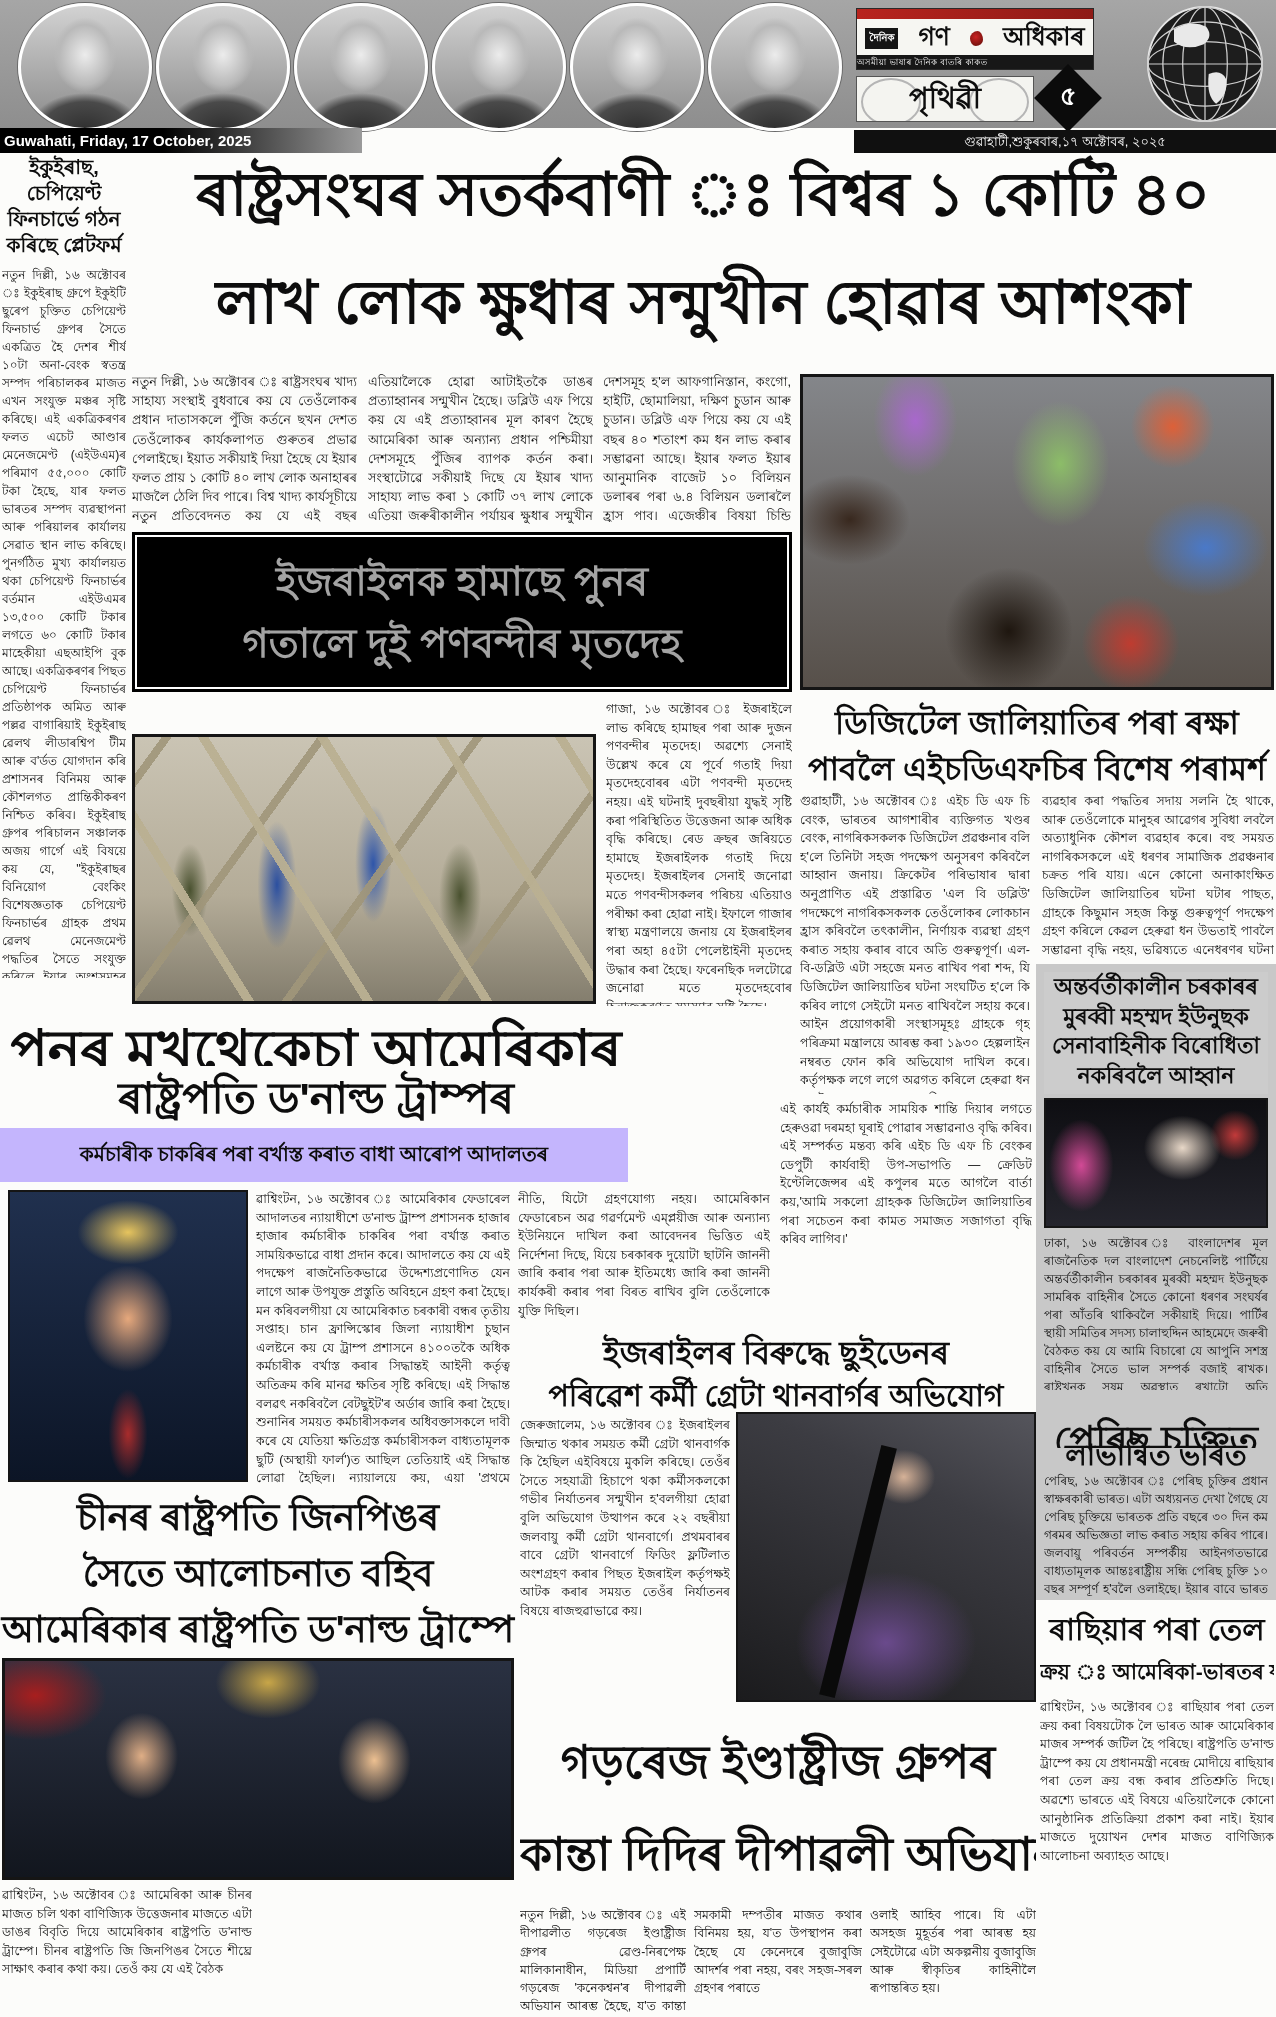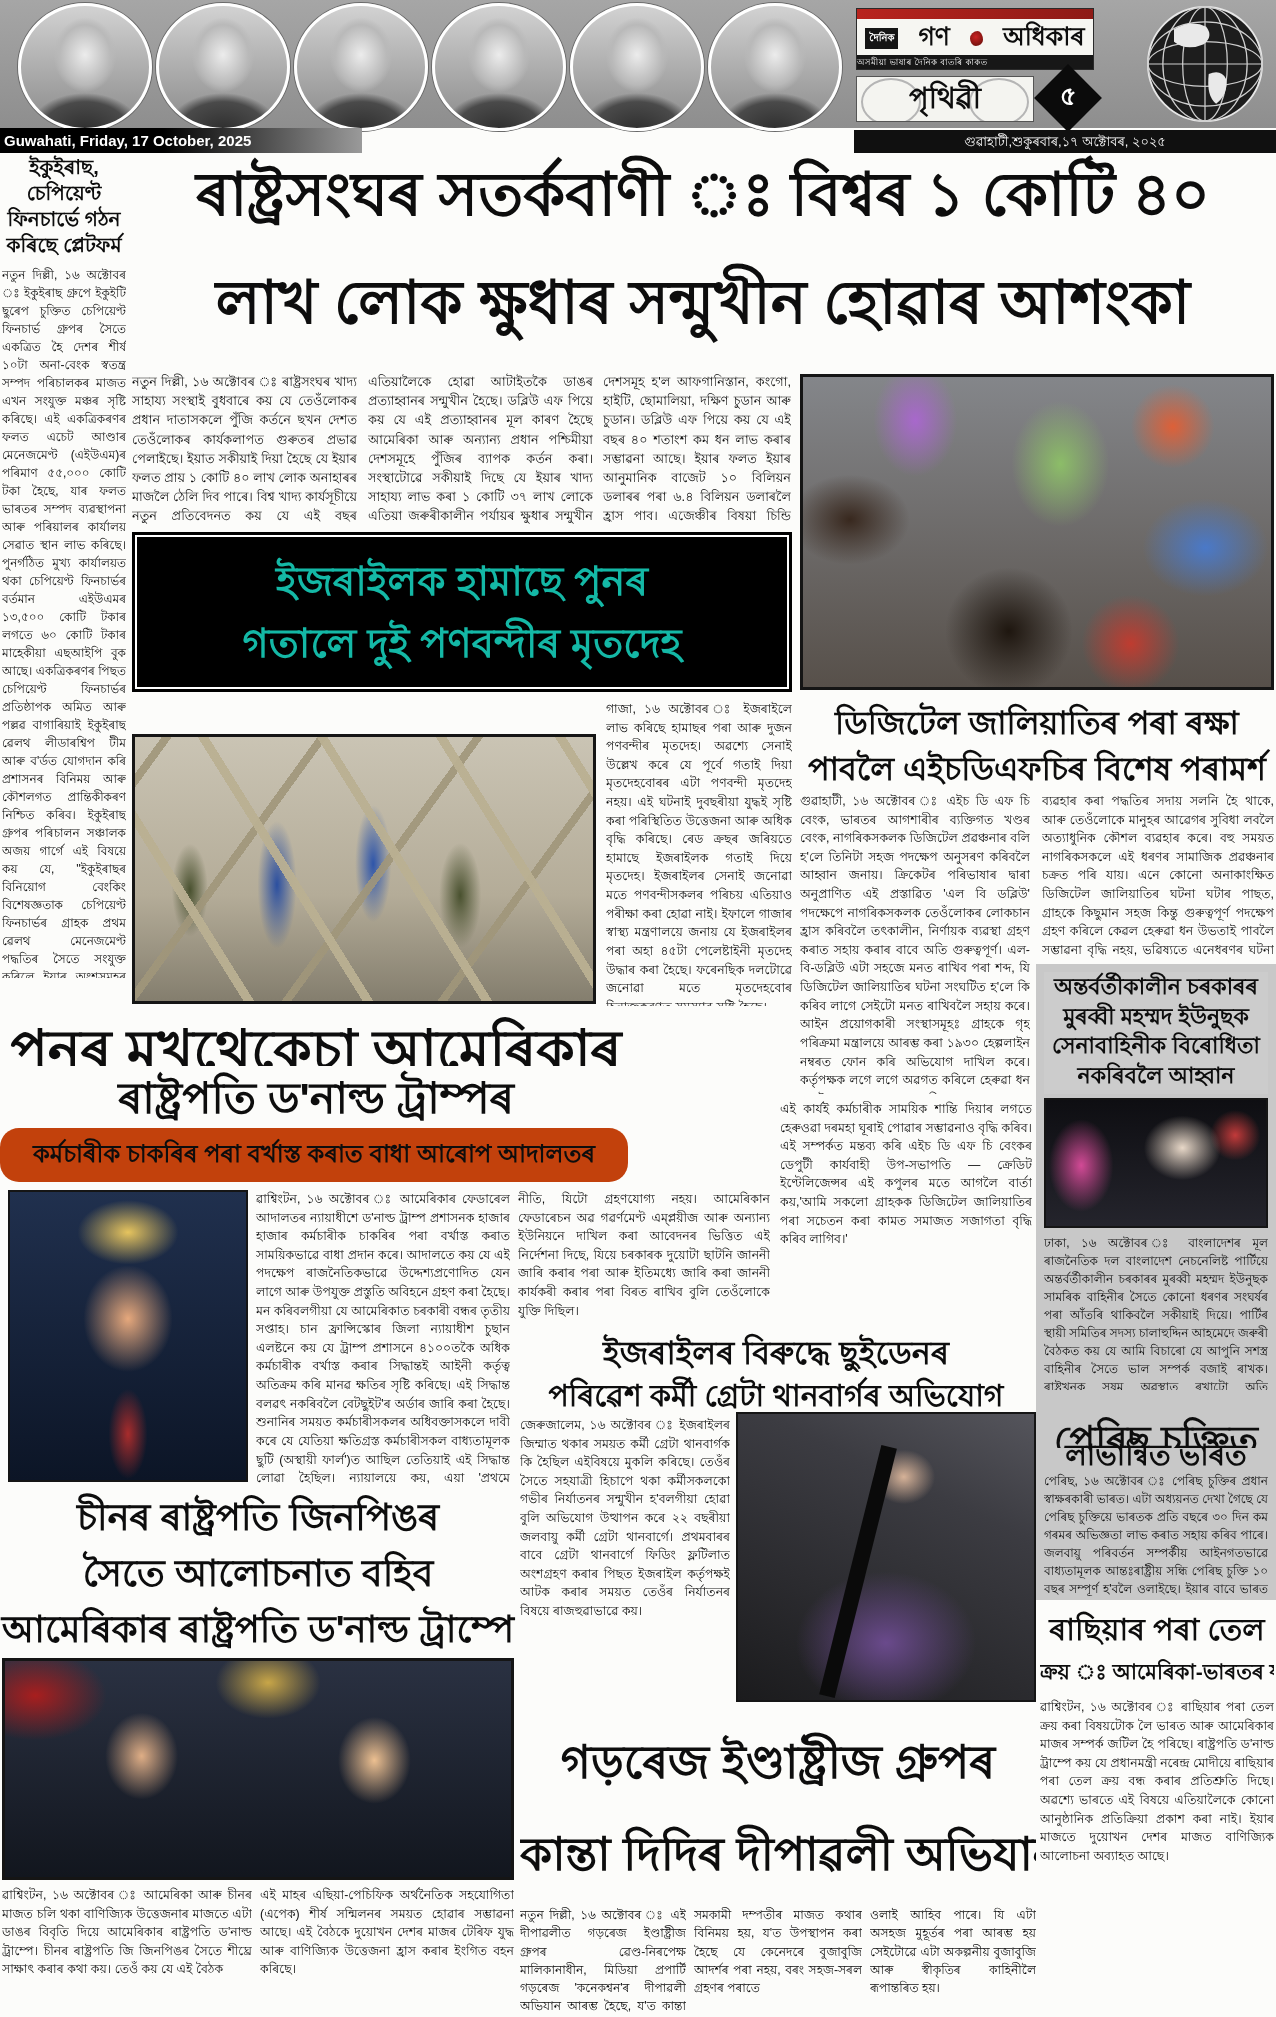--- a/index.html
+++ b/index.html
@@ -74,23 +74,23 @@
   .xi-photo{background:
      radial-gradient(52px 62px at 27% 44%,#dfae86 0%,transparent 70%),
      radial-gradient(52px 62px at 73% 46%,#edc091 0%,transparent 70%),
      radial-gradient(95px 60px at 6% 16%,#a81e1e 0%,transparent 75%),
      radial-gradient(70px 48px at 52% 10%,#c8a648 0%,transparent 75%),
      linear-gradient(180deg,#2a3142,#12161e);}
   
   .black-box{background:#000;border:3px solid #000;}
   .black-box-inner{width:100%;height:100%;border:2px solid #fff;box-sizing:border-box;
      display:flex;flex-direction:column;align-items:center;justify-content:center;}
-  .black-box-inner div{color:#14b8a6;font-weight:800;font-size:40px;line-height:1.55;white-space:nowrap;}
-  .subhead-band{background:#c2410c;display:flex;align-items:center;justify-content:center;
-                font-weight:800;font-size:24px;overflow:hidden;border-radius:19px;}
+  .black-box-inner div{color:#a3a3a3;font-weight:800;font-size:40px;line-height:1.55;white-space:nowrap;}
+  .subhead-band{background:#c4b5fd;display:flex;align-items:center;justify-content:center;
+                font-weight:800;font-size:20px;overflow:hidden;}
   .gray-panel{background:#c8c8c8;}
   .gray-headbox{background:#cccccc;font-weight:800;text-align:center;overflow:hidden;}
 </style>
 </head>
 <body>
 
 <div class="page">
 
   <header class="abs masthead">
     <div class="portrait" style="left:18px"></div>
@@ -190,21 +190,20 @@
   <div class="abs bodytext" style="left:520px;top:1416px;width:210px;height:284px;font-size:12.4px;">জেৰুজালেম, ১৬ অক্টোবৰ ঃ ইজৰাইলৰ জিম্মাত থকাৰ সময়ত কৰ্মী গ্ৰেটা থানবাৰ্গক কি হৈছিল এইবিষয়ে মুকলি কৰিছে। তেওঁৰ সৈতে সহযাত্ৰী হিচাপে থকা কৰ্মীসকলকো গভীৰ নিৰ্যাতনৰ সন্মুখীন হ'বলগীয়া হোৱা বুলি অভিযোগ উত্থাপন কৰে ২২ বছৰীয়া জলবায়ু কৰ্মী গ্ৰেটা থানবাৰ্গে। প্ৰথমবাৰৰ বাবে গ্ৰেটা থানবাৰ্গে ফিডিং ফ্লটিলাত অংশগ্ৰহণ কৰাৰ পিছত ইজৰাইল কৰ্তৃপক্ষই আটক কৰাৰ সময়ত তেওঁৰ নিৰ্যাতনৰ বিষয়ে ৰাজহুৱাভাৱে কয়।</div>
   <div class="abs photo greta-photo" style="left:736px;top:1412px;width:300px;height:290px;border-width:2px;">
     <div class="mic"></div>
   </div>
 
   <div class="abs hl" style="left:0;top:1488px;width:516px;height:56px;font-size:37px;white-space:nowrap;">চীনৰ ৰাষ্ট্ৰপতি জিনপিঙৰ</div>
   <div class="abs hl" style="left:0;top:1544px;width:516px;height:56px;font-size:37px;white-space:nowrap;">সৈতে আলোচনাত বহিব</div>
   <div class="abs hl" style="left:0;top:1600px;width:516px;height:56px;font-size:37px;white-space:nowrap;">আমেৰিকাৰ ৰাষ্ট্ৰপতি ড'নাল্ড ট্ৰাম্পে</div>
   <div class="abs photo xi-photo" style="left:2px;top:1658px;width:512px;height:222px;"></div>
   <div class="abs bodytext" style="left:2px;top:1886px;width:250px;height:128px;font-size:12.4px;">ৱাশ্বিংটন, ১৬ অক্টোবৰ ঃ আমেৰিকা আৰু চীনৰ মাজত চলি থকা বাণিজ্যিক উত্তেজনাৰ মাজতে এটা ডাঙৰ বিবৃতি দিয়ে আমেৰিকাৰ ৰাষ্ট্ৰপতি ড'নাল্ড ট্ৰাম্পে। চীনৰ ৰাষ্ট্ৰপতি জি জিনপিঙৰ সৈতে শীঘ্ৰে সাক্ষাৎ কৰাৰ কথা কয়। তেওঁ কয় যে এই বৈঠক</div>
-  <div class="abs bodytext" style="left:260px;top:1886px;width:254px;height:128px;font-size:12.4px;">এই মাহৰ এছিয়া-পেচিফিক অৰ্থনৈতিক সহযোগিতা (এপেক) শীৰ্ষ সন্মিলনৰ সময়ত হোৱাৰ সম্ভাৱনা আছে। এই বৈঠকে দুয়োখন দেশৰ মাজৰ টেৰিফ যুদ্ধ আৰু বাণিজ্যিক উত্তেজনা হ্ৰাস কৰাৰ ইংগিত বহন কৰিছে।</div>
 
   <div class="abs hl" style="left:520px;top:1716px;width:516px;height:92px;font-size:46px;white-space:nowrap;line-height:92px;">গড়ৰেজ ইণ্ডাষ্ট্ৰীজ গ্ৰুপৰ</div>
   <div class="abs hl" style="left:520px;top:1808px;width:516px;height:92px;font-size:46px;white-space:nowrap;line-height:92px;">কান্তা দিদিৰ দীপাৱলী অভিযান</div>
   <div class="abs bodytext" style="left:520px;top:1906px;width:166px;height:108px;font-size:12.2px;">নতুন দিল্লী, ১৬ অক্টোবৰ ঃ এই দীপাৱলীত গড়ৰেজ ইণ্ডাষ্ট্ৰীজ গ্ৰুপৰ ৱেণ্ড-নিৰপেক্ষ মালিকানাধীন, মিডিয়া প্ৰপাৰ্টি গড়ৰেজ 'কনেকশ্বন'ৰ দীপাৱলী অভিযান আৰম্ভ হৈছে, য'ত কান্তা দিদিৰ চকুৰে দেখা দীপাৱলীৰ কাহিনী দাঙি ধৰা হৈছে।</div>
   <div class="abs bodytext" style="left:694px;top:1906px;width:168px;height:108px;font-size:12.2px;">সমকামী দম্পতীৰ মাজত কথাৰ বিনিময় হয়, য'ত উপস্থাপন কৰা হৈছে যে কেনেদৰে বুজাবুজি আদৰ্শৰ পৰা নহয়, বৰং সহজ-সৰল গ্ৰহণৰ পৰাতে</div>
   <div class="abs bodytext" style="left:870px;top:1906px;width:166px;height:108px;font-size:12.2px;">ওলাই আহিব পাৰে। যি এটা অসহজ মুহূৰ্তৰ পৰা আৰম্ভ হয় সেইটোৱে এটা অকল্পনীয় বুজাবুজি আৰু স্বীকৃতিৰ কাহিনীলৈ ৰূপান্তৰিত হয়।</div>
 
   <div class="abs hl" style="left:1040px;top:1606px;width:234px;height:48px;font-size:30px;white-space:nowrap;">ৰাছিয়াৰ পৰা তেল</div>
   <div class="abs hl" style="left:1040px;top:1656px;width:234px;height:36px;font-size:21px;white-space:nowrap;">ক্ৰয় ঃ আমেৰিকা-ভাৰতৰ ফাট</div>
   <div class="abs bodytext" style="left:1040px;top:1698px;width:234px;height:314px;font-size:12.4px;">ৱাশ্বিংটন, ১৬ অক্টোবৰ ঃ ৰাছিয়াৰ পৰা তেল ক্ৰয় কৰা বিষয়টোক লৈ ভাৰত আৰু আমেৰিকাৰ মাজৰ সম্পৰ্ক জটিল হৈ পৰিছে। ৰাষ্ট্ৰপতি ড'নাল্ড ট্ৰাম্পে কয় যে প্ৰধানমন্ত্ৰী নৰেন্দ্ৰ মোদীয়ে ৰাছিয়াৰ পৰা তেল ক্ৰয় বন্ধ কৰাৰ প্ৰতিশ্ৰুতি দিছে। অৱশ্যে ভাৰতে এই বিষয়ে এতিয়ালৈকে কোনো আনুষ্ঠানিক প্ৰতিক্ৰিয়া প্ৰকাশ কৰা নাই। ইয়াৰ মাজতে দুয়োখন দেশৰ মাজত বাণিজ্যিক আলোচনা অব্যাহত আছে।</div>

